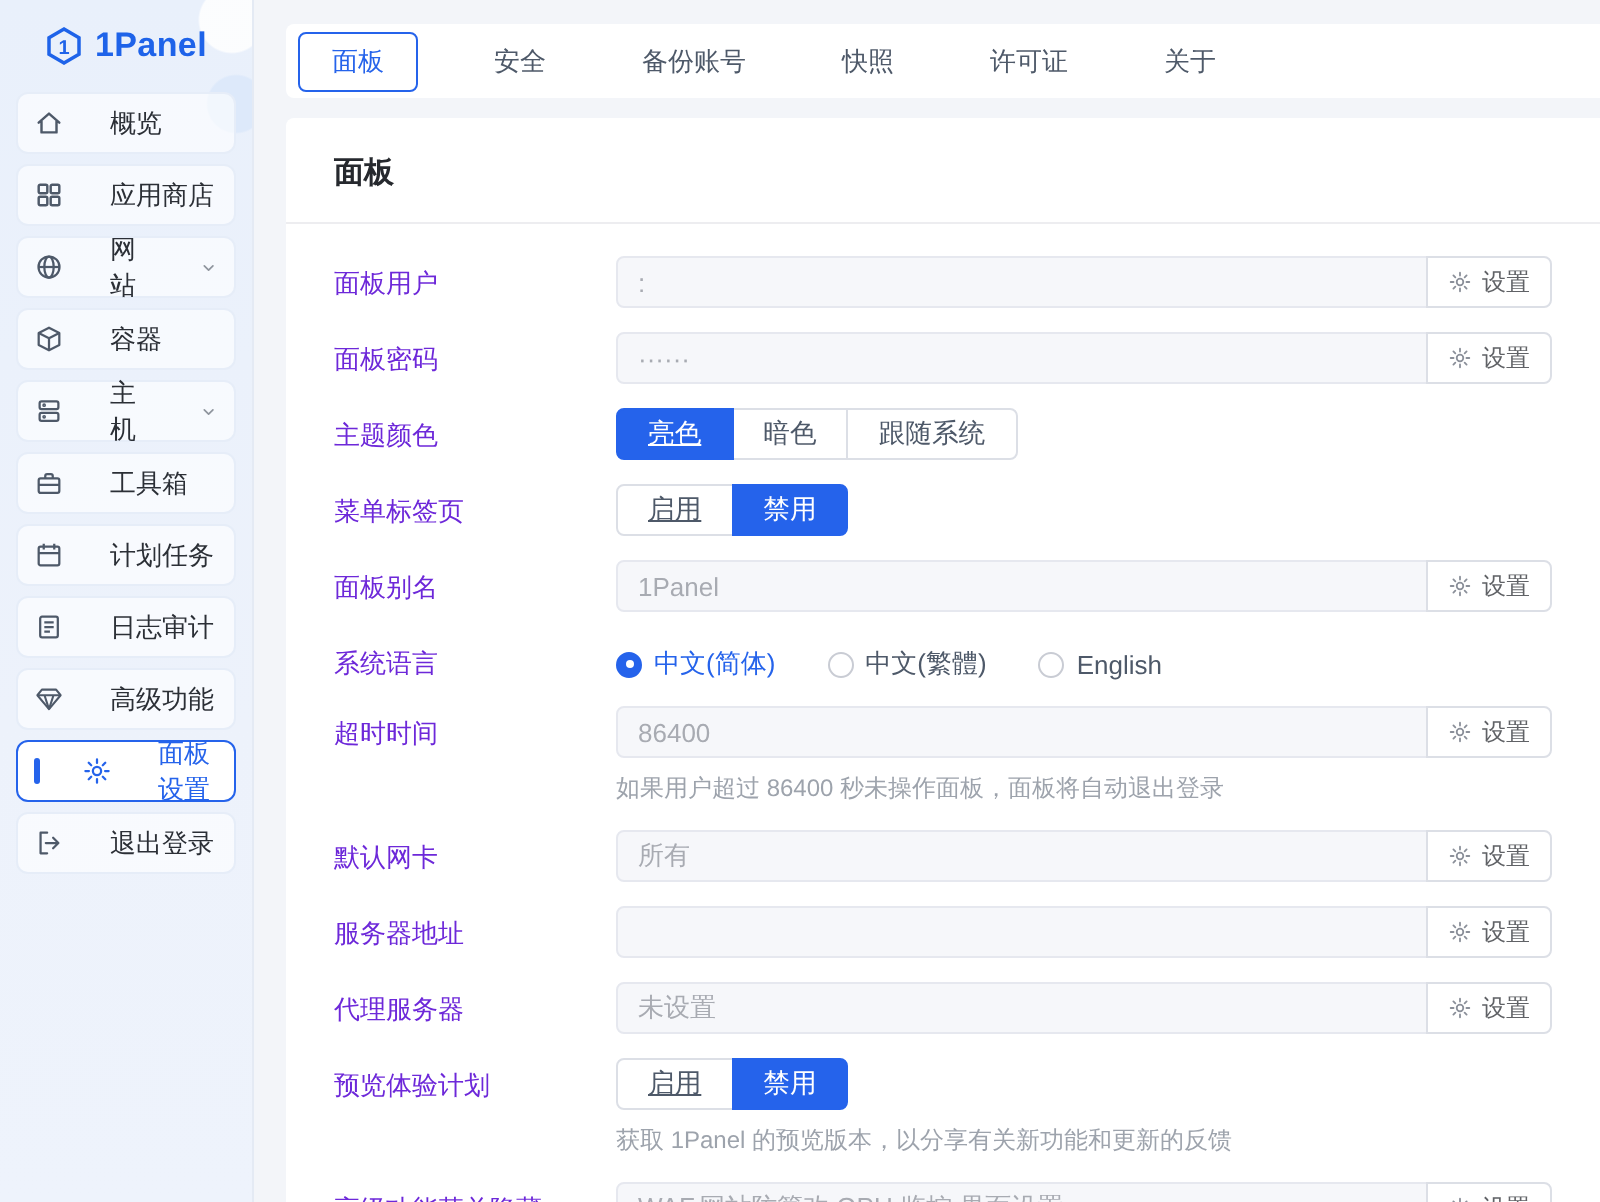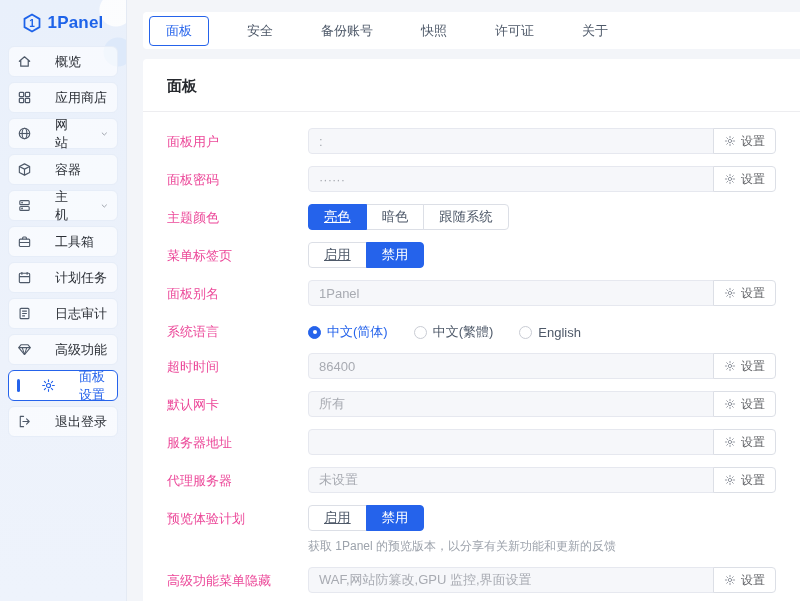--- a/index.html
+++ b/index.html
@@ -51,21 +51,21 @@
   }
   .content-card {
     margin: 10px 0 0 16px; background: #fff; border-radius: 4px 0 0 0;
     flex: 1; padding: 18px 24px 20px 24px; overflow: hidden;
   }
   .section-title { font-size: 15px; font-weight: 700; color: #26292e; }
   .divider { height: 1px; background: #ededf0; margin: 15px -24px 16px -24px; }
 
   
   .form-row { display: flex; margin-bottom: 12px; }
-  .form-label { width: 141px; flex: none; padding-top: 5px; color: #ec4899; }
+  .form-label { width: 141px; flex: none; padding-top: 5px; color: #6d28d9; }
   .form-control { flex: 1; min-width: 0; }
   .input-group { display: flex; width: 100%; }
   .tin {
     flex: 1; min-width: 0; height: 26px; padding: 0 10px;
     background: #f6f7fa; border: 1px solid #e6e8ef; border-radius: 4px 0 0 4px;
     color: #a8abb2; font-size: 13px; font-family: inherit; outline: none;
   }
   .set-btn {
     flex: none; height: 26px; padding: 0 10px;
     display: flex; align-items: center; gap: 5px;
@@ -336,20 +336,21 @@
           <button class="set-btn">
             <svg width="12" height="12" viewBox="0 0 16 16">
                 <g fill="none" stroke="currentColor" stroke-width="1.2" stroke-linecap="round">
                   <circle cx="8" cy="8" r="2.2"></circle>
                   <path d="M8 1.8v1.9M8 12.3v1.9M1.8 8h1.9M12.3 8h1.9M3.6 3.6l1.3 1.3M11.1 11.1l1.3 1.3M12.4 3.6l-1.3 1.3M4.9 11.1l-1.3 1.3"></path>
                 </g>
               </svg>
             <span>设置</span>
           </button>
         </div>
+        <div class="help-text">如果用户超过 86400 秒未操作面板，面板将自动退出登录</div>
       </div>
     </div>
 
     <div class="form-row">
       <div class="form-label">默认网卡</div>
       <div class="form-control">
         <div class="input-group">
           <input class="tin" readonly="" value="所有" style="">
           <button class="set-btn">
             <svg width="12" height="12" viewBox="0 0 16 16">

